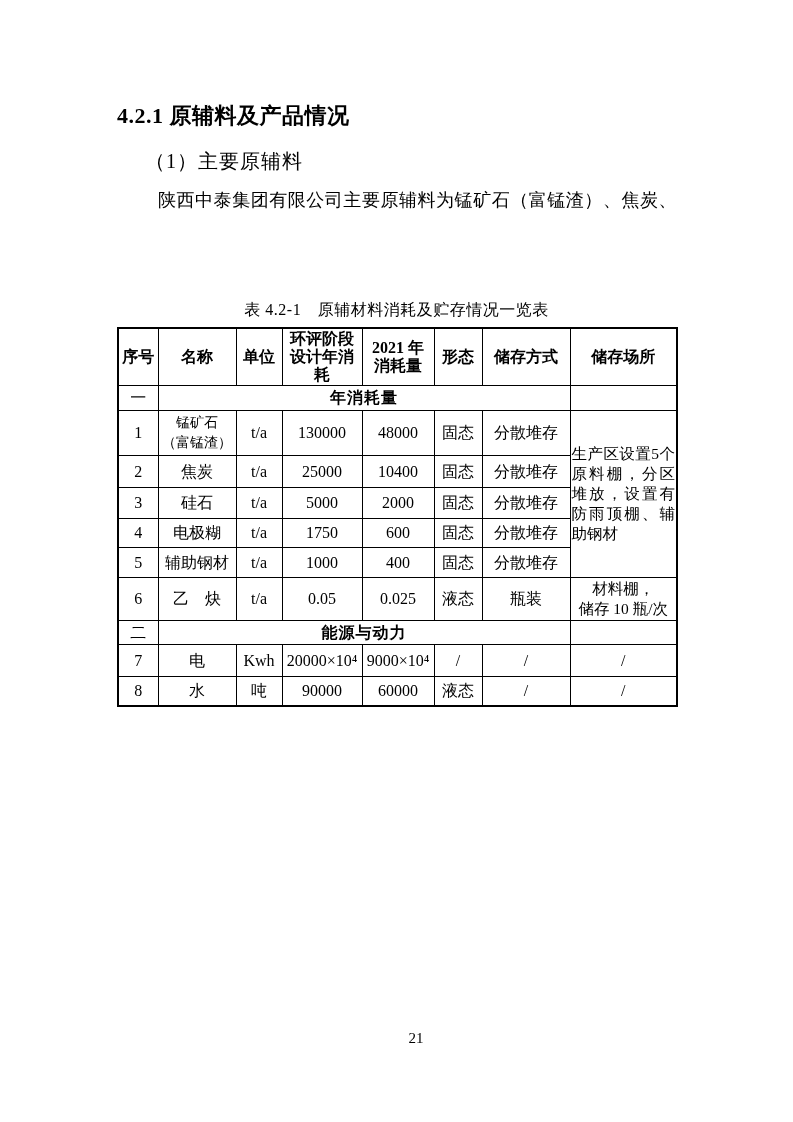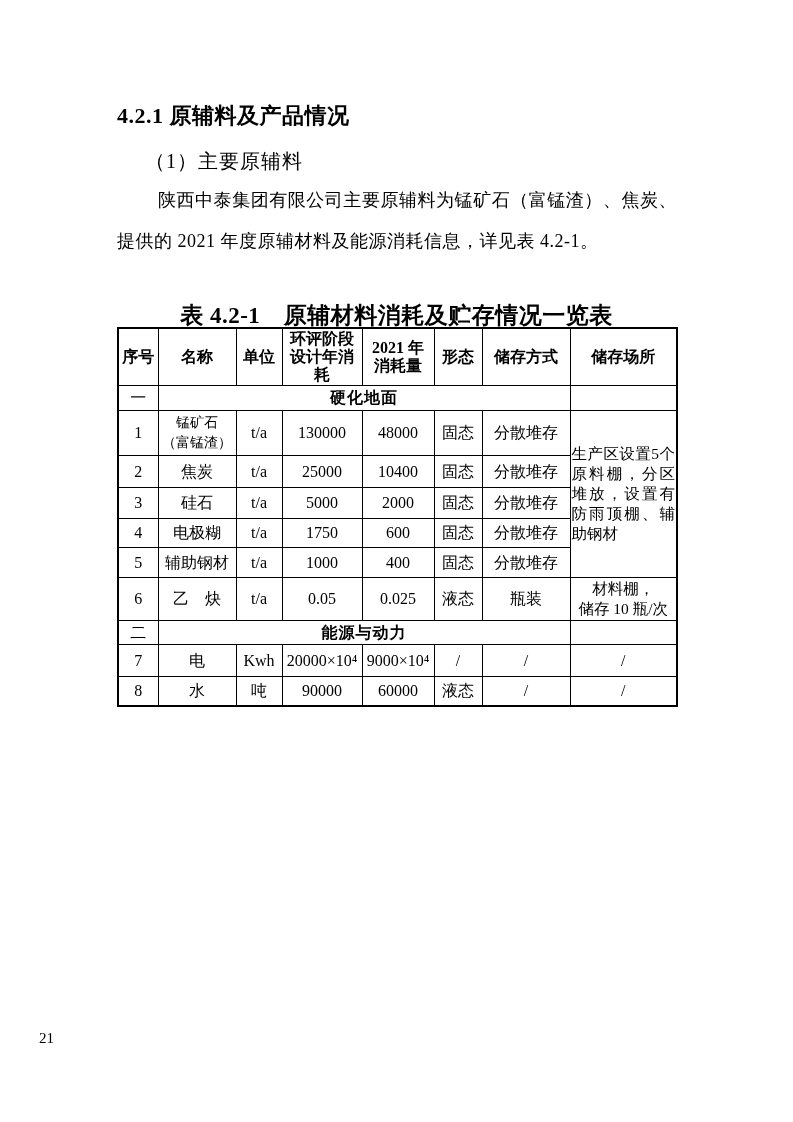--- a/index.html
+++ b/index.html
@@ -21,21 +21,21 @@
     position: absolute; left: 145px; top: 148px; width: 531px;
     font-size: 20px; letter-spacing: 1px;
   }
   .para { position: absolute; left: 117px; top: 186px; width: 560px; font-size: 18px; }
   .para-line { height: 41px; line-height: 28px; text-align: justify; text-align-last: justify; letter-spacing: 0.5px; }
   .para-line.first { text-indent: 41px; }
   .para-line.last { text-align: left; text-align-last: left; }
 
   .table-caption {
     position: absolute; left: 117px; top: 300px; width: 559px;
-    text-align: center; font-size: 23px; font-weight: bold; letter-spacing: 0.5px;
+    text-align: center; font-size: 16px; font-weight: normal; letter-spacing: 0.5px;
   }
 
   table.main {
     position: absolute; left: 117px; top: 327px;
     border-collapse: collapse; table-layout: fixed;
     width: 559px;
     border: 2px solid #000;
     font-size: 16px;
   }
   table.main th, table.main td {
@@ -52,35 +52,34 @@
   .storage-merged {
     text-align: justify !important;
     vertical-align: middle;
     font-size: 15.5px; line-height: 21.5px;
     padding: 0 1px !important;
   }
   .place-two-line { font-size: 15.5px; line-height: 19px; margin-left: 32px; }
 
   .page-number {
     position: absolute; left: 0; top: 1030px; width: 793px;
-    text-align: left; font-size: 15px; padding-left: 39px;
+    text-align: center; font-size: 15px; padding-left: 39px;
   }
 </style>
 </head>
 <body>
 
 <div class="doc-page">
 
   <div class="heading">4.2.1 原辅料及产品情况</div>
 
   <div class="subheading">（1）主要原辅料</div>
 
   <div class="para">
     <div class="para-line first">陕西中泰集团有限公司主要原辅料为锰矿石（富锰渣）、焦炭、</div>
-    <div class="para-line last">提供的 2021 年度原辅材料及能源消耗信息，详见表 4.2-1。</div>
   </div>
 
   <div class="table-caption">表 4.2-1　原辅材料消耗及贮存情况一览表</div>
 
   <table class="main">
     <colgroup>
       <col style="width:40px">
         <col style="width:78px">
         <col style="width:46px">
         <col style="width:80px">
@@ -95,21 +94,21 @@
       <th>名称</th>
       <th>单位</th>
       <th>环评阶段设计年消耗</th>
       <th>2021 年消耗量</th>
       <th>形态</th>
       <th>储存方式</th>
       <th>储存场所</th>
     </tr>
     <tr style="height:25px">
       <td>一</td>
-      <td colspan="6" class="section-title">硬化地面</td>
+      <td colspan="6" class="section-title">年消耗量</td>
       <td></td>
     </tr>
     <tr style="height:45px">
       <td>1</td>
       <td class="pre name-small">锰矿石
 （富锰渣）</td>
       <td>t/a</td>
       <td>130000</td>
       <td>48000</td>
       <td>固态</td>

